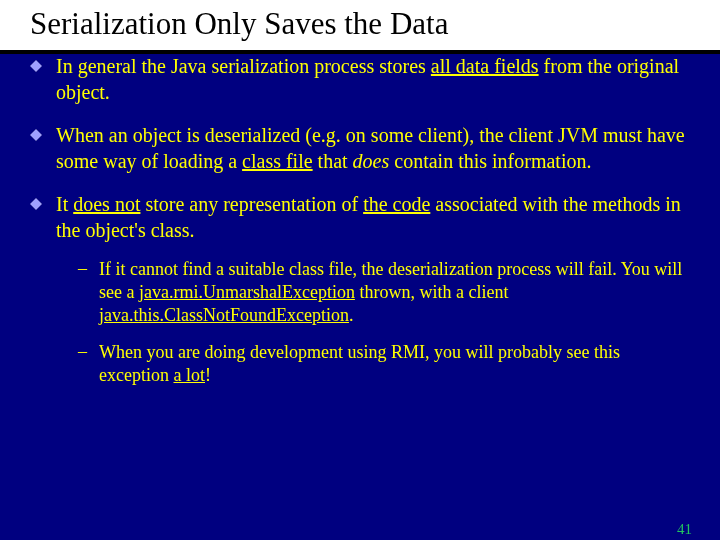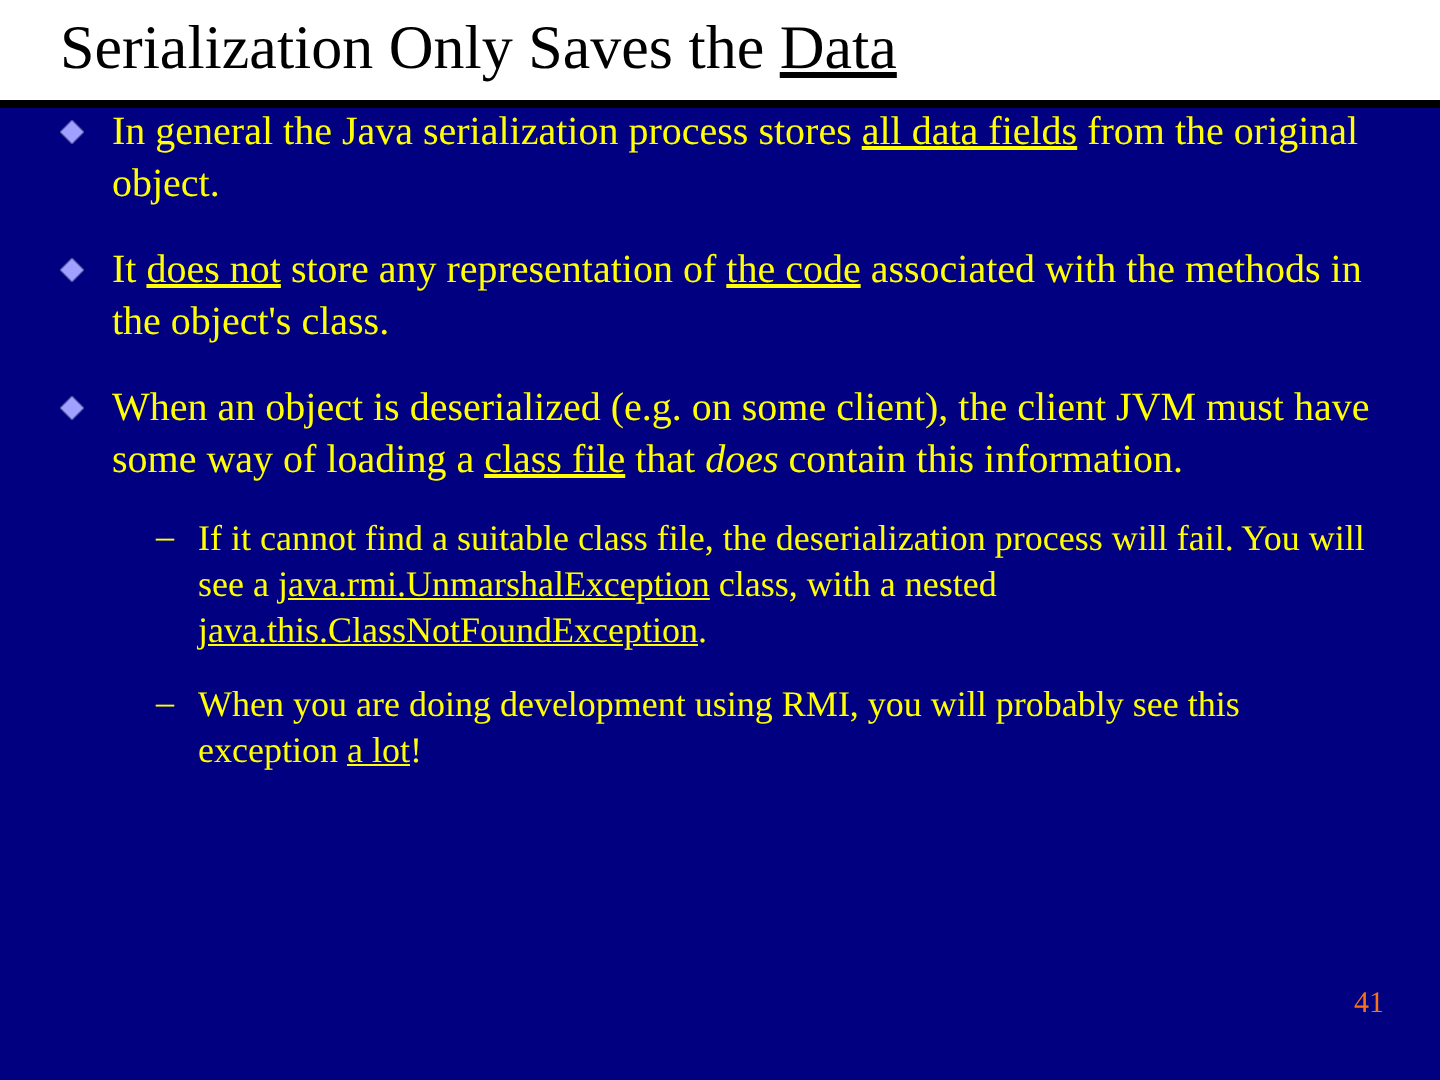--- a/index.html
+++ b/index.html
@@ -19,21 +19,21 @@
     position: relative;
   }
   .title {
     color: #000000;
     background: transparent;
     font-size: 31px;
     font-family: Georgia, 'Times New Roman', serif;
     font-weight: normal;
     padding: 6px 2px 8px 2px;
   }
-  .title .u { text-decoration: underline; }
+  .title .u { }
   .title-wrap {
     background: #ffffff;
     margin: -12px -28px 0 -28px;
     padding: 0 28px 0 28px;
     border-bottom: 4px solid #000000;
   }
   .content {
     padding-top: 0;
   }
   .bullet-row {
@@ -85,24 +85,24 @@
     position: absolute;
     bottom: 12px;
     left: 0;
     width: 100%;
     text-align: center;
     font-size: 13px;
     color: #ffff00;
   }
   .pagenum {
     position: absolute;
-    bottom: 29px;
+    bottom: 2px;
     right: 28px;
     font-size: 15px;
-    color: #f97316;
+    color: #22c55e;
   }
 </style>
 </head>
 <body>
 
 <div class="slide">
 
   <div class="title-wrap">
     <h1 class="title">
       <span>Serialization Only Saves the </span><span class="u">Data</span>
@@ -119,36 +119,36 @@
       </span>
       <span class="bullet-text"><span>In general the Java serialization process stores </span><span class="u">all data fields</span><span> from the original object.</span></span>
     </div>
 
     <div class="bullet-row">
       <span class="diamond">
         <svg width="12" height="12" viewBox="0 0 12 12">
             <polygon points="6,0 12,6 6,12 0,6" fill="#9fa0ff" stroke="#5050a0" stroke-width="0.6"></polygon>
           </svg>
       </span>
-      <span class="bullet-text"><span>It </span><span class="u">does not</span><span> store any representation of </span><span class="u">the code</span><span> associated with the methods in the object's class.</span></span>
+      <span class="bullet-text"><span>When an object is deserialized (e.g. on some client), the client JVM must have some way of loading a </span><span class="u">class file</span><span> that </span><span class="i">does</span><span> contain this information.</span></span>
     </div>
 
     <div class="bullet-row">
       <span class="diamond">
         <svg width="12" height="12" viewBox="0 0 12 12">
             <polygon points="6,0 12,6 6,12 0,6" fill="#9fa0ff" stroke="#5050a0" stroke-width="0.6"></polygon>
           </svg>
       </span>
-      <span class="bullet-text"><span>When an object is deserialized (e.g. on some client), the client JVM must have some way of loading a </span><span class="u">class file</span><span> that </span><span class="i">does</span><span> contain this information.</span></span>
+      <span class="bullet-text"><span>It </span><span class="u">does not</span><span> store any representation of </span><span class="u">the code</span><span> associated with the methods in the object's class.</span></span>
     </div>
 
     <div class="sub-list">
       <div class="sub-row">
         <span class="dash">–</span>
-        <span class="sub-text"><span>If it cannot find a suitable class file, the deserialization process will fail.  You will see a </span><span class="u">java.rmi.UnmarshalException</span><span> class, with a nested </span><span class="u">java.this.ClassNotFoundException</span><span>.</span></span>
+        <span class="sub-text"><span>If it cannot find a suitable class file, the deserialization process will fail.  You will see a </span><span class="u">java.rmi.UnmarshalException</span><span> thrown, with a client </span><span class="u">java.this.ClassNotFoundException</span><span>.</span></span>
       </div>
       <div class="sub-row">
         <span class="dash">–</span>
         <span class="sub-text"><span>When you are doing development using RMI, you will probably see this exception </span><span class="u">a lot</span><span>!</span></span>
       </div>
     </div>
 
   </div>
 
   <div class="pagenum">41</div>

